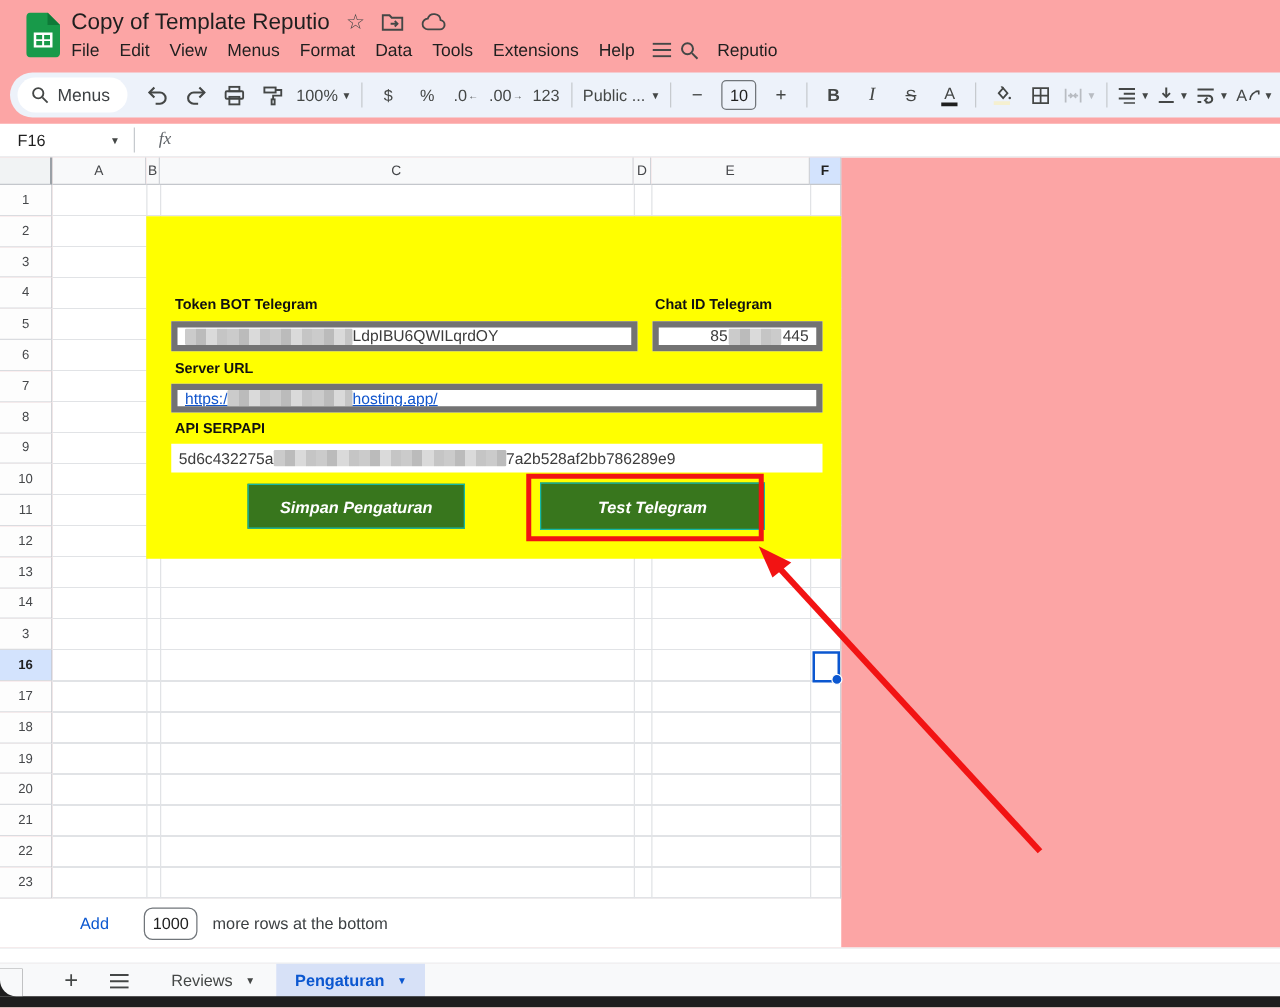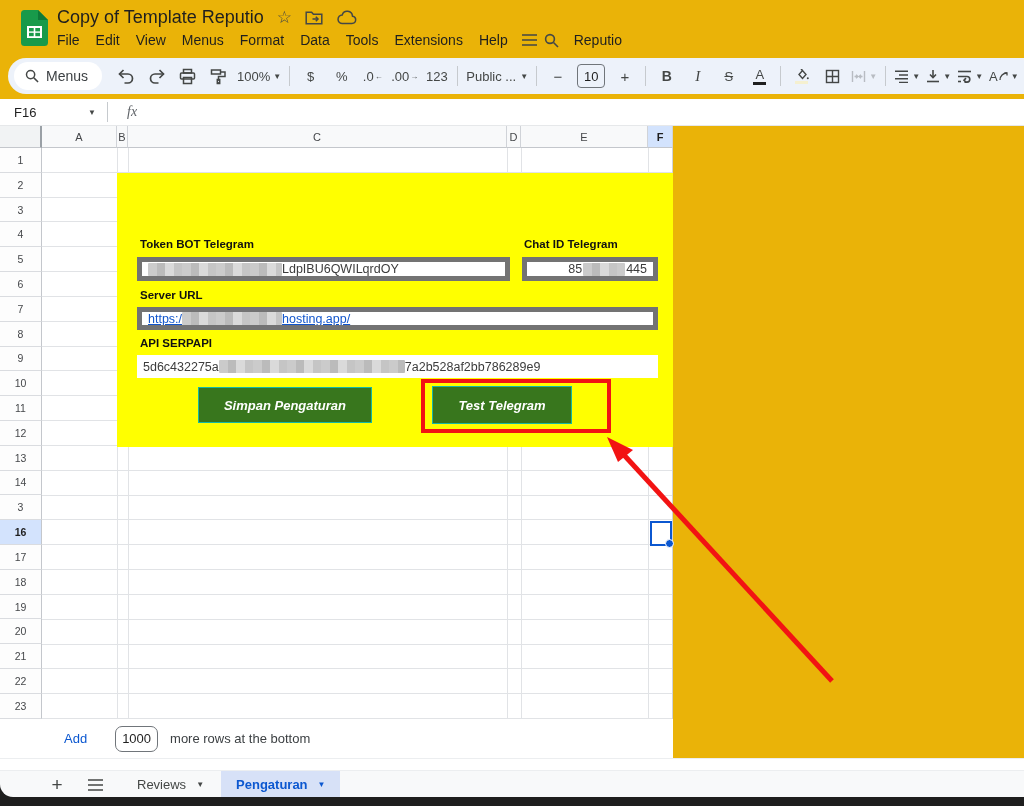--- a/index.html
+++ b/index.html
@@ -1,16 +1,16 @@
 <!DOCTYPE html>
 <html><head>
 <meta charset="utf-8">
 <style>
   html,body{margin:0;padding:0;background:#e8e8e8;}
-  #app{position:relative;width:1024px;height:806px;overflow:hidden;background:#eab308;
+  #app{position:relative;width:1024px;height:806px;overflow:hidden;background:#fca5a5;
        font-family:"Liberation Sans",sans-serif;color:#1f1f1f;}
   svg{display:block;}
   
   .logo{position:absolute;left:21px;top:10px;width:27px;height:36px;cursor:pointer;}
   .title-row{position:absolute;left:57px;top:7px;display:flex;align-items:center;gap:13px;}
   .doc-title{font-size:18px;color:#1f1f1f;}
   .t-icon{color:#444746;display:flex;align-items:center;}
   .star{font-size:17px;line-height:1;}
   .menu-row{position:absolute;left:49px;top:30px;display:flex;align-items:center;font-size:14px;color:#1f1f1f;}
   .menu-item{padding:2px 8px;border-radius:6px;cursor:pointer;white-space:nowrap;}
@@ -379,21 +379,21 @@
     </div>
 
     <div class="f-label" style="left:23px;top:164px;">API SERPAPI</div>
     <div class="f-input" style="left:20px;top:182px;width:521px;height:23px;">
       <span>5d6c432275a</span>
       <span class="blur" style="width:186px;"></span>
       <span>7a2b528af2bb786289e9</span>
     </div>
 
     <div class="g-btn" id="save-btn" style="left: 81px; top: 214px; width: 174px; height: 36px; background: rgb(56, 118, 29);">Simpan Pengaturan</div>
-    <div class="g-btn" id="test-btn" style="left: 315px; top: 213px; width: 140px; height: 38px; background: rgb(56, 118, 29);">Test Telegram</div>
+    <div class="g-btn" id="test-btn" style="left: 315px; top: 213px; width: 180px; height: 38px; background: rgb(56, 118, 29);">Test Telegram</div>
   </div>
 
   <div class="sel-cell">
     <span class="fill-handle"></span>
   </div>
   <div class="red-box"></div>
   <svg class="arrow-overlay" width="1024" height="806" viewBox="0 0 1024 806">
     <line x1="832" y1="681" x2="624" y2="455" stroke="#f21313" stroke-width="5"></line>
     <polygon points="607,437 633,450 618,462" fill="#f21313"></polygon>
   </svg>

